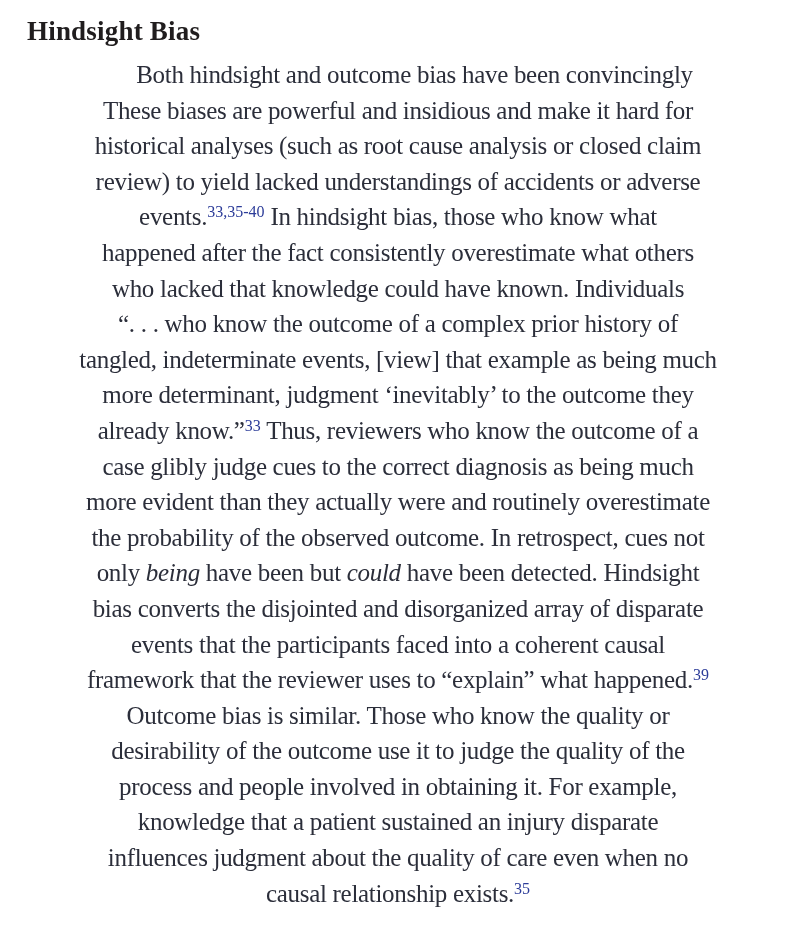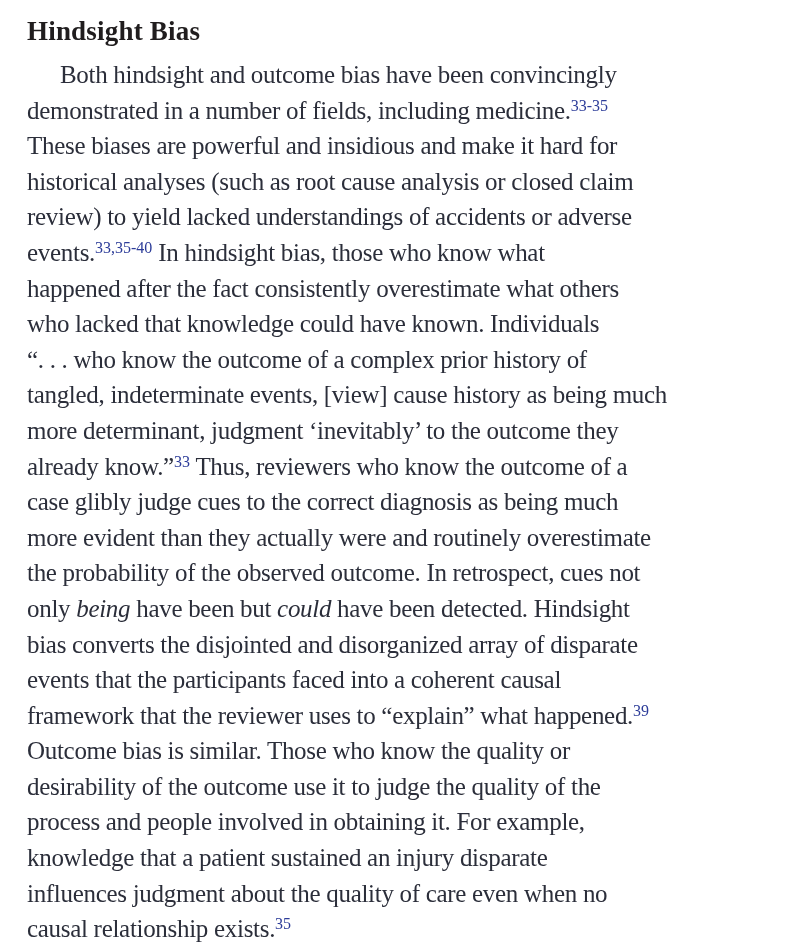--- a/index.html
+++ b/index.html
@@ -25,20 +25,21 @@
     font-size: 27px;
     font-weight: bold;
     line-height: 36px;
     margin: 0 0 8px 0;
     color: var(--heading-text, #201d1e);
     letter-spacing: 0.2px;
   }
   .para {
     font-size: 25px;
     letter-spacing: -0.3px;
+    text-align: center;
   }
   .line {
     line-height: 35.6px;
     height: 35.6px;
     white-space: pre;
   }
   .line.indent {
     padding-left: 33px;
   }
   .it {
@@ -55,29 +56,28 @@
     cursor: pointer;
   }
 </style>
 </head>
 <body>
 
 <div class="page">
   <h1 class="heading">Hindsight Bias</h1>
   <div class="para">
       <div class="line indent"><span>Both hindsight and outcome bias have been convincingly</span></div>
-      <div class="line"><span>demonstrated in a number of fields, including medicine.</span><sup class="cite">33-35</sup></div>
       <div class="line"><span>These biases are powerful and insidious and make it hard for</span></div>
       <div class="line"><span>historical analyses (such as root cause analysis or closed claim</span></div>
       <div class="line"><span>review) to yield lacked understandings of accidents or adverse</span></div>
       <div class="line"><span>events.</span><sup class="cite">33,35-40</sup><span> In hindsight bias, those who know what</span></div>
       <div class="line"><span>happened after the fact consistently overestimate what others</span></div>
       <div class="line"><span>who lacked that knowledge could have known. Individuals</span></div>
       <div class="line"><span>“. . . who know the outcome of a complex prior history of</span></div>
-      <div class="line"><span>tangled, indeterminate events, [view] cause history as being much</span></div>
+      <div class="line"><span>tangled, indeterminate events, [view] that example as being much</span></div>
       <div class="line"><span>more determinant, judgment ‘inevitably’ to the outcome they</span></div>
       <div class="line"><span>already know.”</span><sup class="cite">33</sup><span> Thus, reviewers who know the outcome of a</span></div>
       <div class="line"><span>case glibly judge cues to the correct diagnosis as being much</span></div>
       <div class="line"><span>more evident than they actually were and routinely overestimate</span></div>
       <div class="line"><span>the probability of the observed outcome. In retrospect, cues not</span></div>
       <div class="line"><span>only </span><span class="it">being</span><span> have been but </span><span class="it">could</span><span> have been detected. Hindsight</span></div>
       <div class="line"><span>bias converts the disjointed and disorganized array of disparate</span></div>
       <div class="line"><span>events that the participants faced into a coherent causal</span></div>
       <div class="line"><span>framework that the reviewer uses to “explain” what happened.</span><sup class="cite">39</sup></div>
       <div class="line"><span>Outcome bias is similar. Those who know the quality or</span></div>

